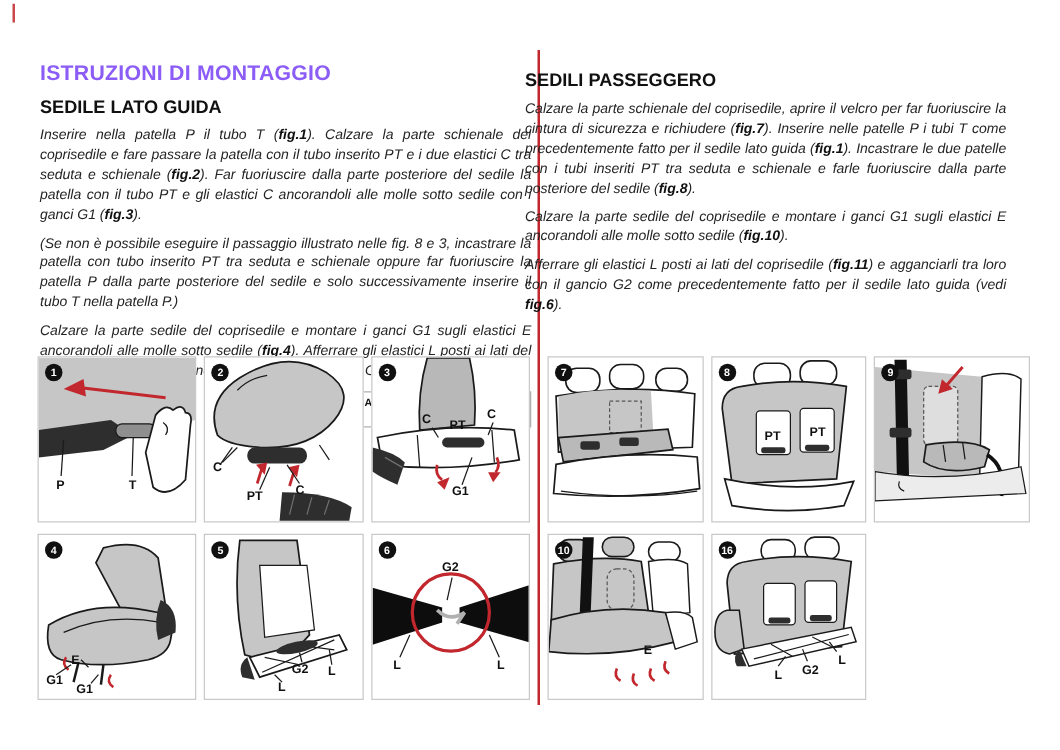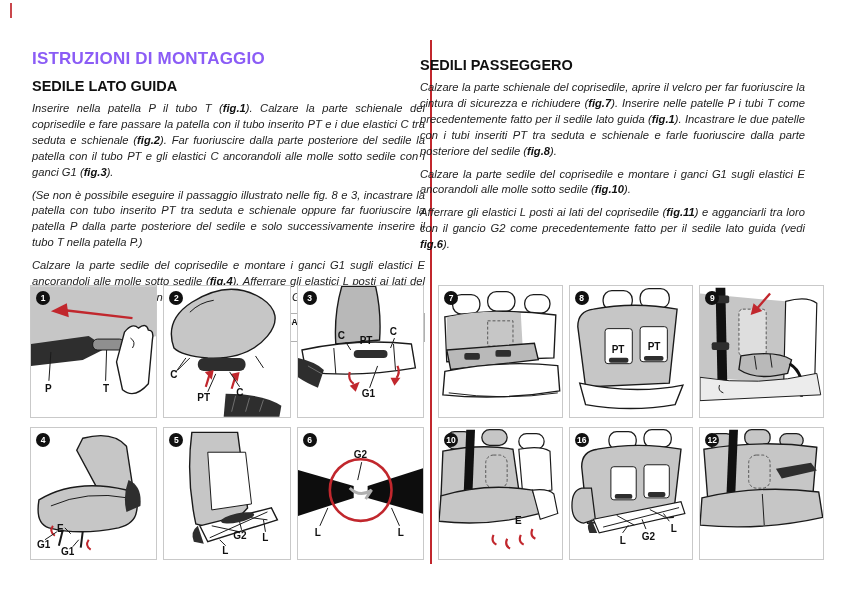--- a/index.html
+++ b/index.html
@@ -282,28 +282,13 @@
       <path d="M22 92 q-6 6 -2 14 l8 0z" fill="#2e2e2e"></path>
       <line x1="54" y1="106" x2="60" y2="98" stroke="#1a1a1a"></line>
       <line x1="78" y1="102" x2="74" y2="92" stroke="#1a1a1a"></line>
       <line x1="102" y1="94" x2="96" y2="86" stroke="#1a1a1a"></line>
     </svg>
     <span class="flabel" style="left:50px;top:108px">L</span>
     <span class="flabel" style="left:72px;top:104px">G2</span>
     <span class="flabel" style="left:101px;top:96px">L</span>
   </div>
 
-  <div class="panel">
-    <span class="fig-num">12</span>
-    <svg viewBox="0 0 126 131">
-      <rect x="10" y="4" width="24" height="16" rx="7" fill="#c6c6c6" stroke="#1a1a1a" stroke-width="1.3"></rect>
-      <rect x="46" y="0" width="26" height="16" rx="7" fill="#c6c6c6" stroke="#1a1a1a" stroke-width="1.3"></rect>
-      <rect x="82" y="4" width="24" height="14" rx="7" fill="#c6c6c6" stroke="#1a1a1a" stroke-width="1.3"></rect>
-      <path d="M4 20 q58 -10 116 -2 l-4 48 -108 6z" fill="#c6c6c6" stroke="#1a1a1a" stroke-width="1.4"></path>
-      <rect x="50" y="26" width="22" height="34" rx="8" fill="none" stroke="#555" stroke-dasharray="3 2"></rect>
-      <path d="M78 40 l36 -6 6 8 -36 8z" fill="#2e2e2e"></path>
-      <polygon points="30,0 39,0 36,72 27,72" fill="#111"></polygon>
-      <ellipse cx="34" cy="74" rx="5" ry="4" fill="#b9b9b9" stroke="#1a1a1a"></ellipse>
-      <path d="M2 70 q58 -14 120 -6 l4 26 q-62 14 -126 8z" fill="#c6c6c6" stroke="#1a1a1a" stroke-width="1.4"></path>
-      <path d="M64 66 l2 32" stroke="#1a1a1a"></path>
-    </svg>
-  </div>
 </div>
 
 </body></html>

